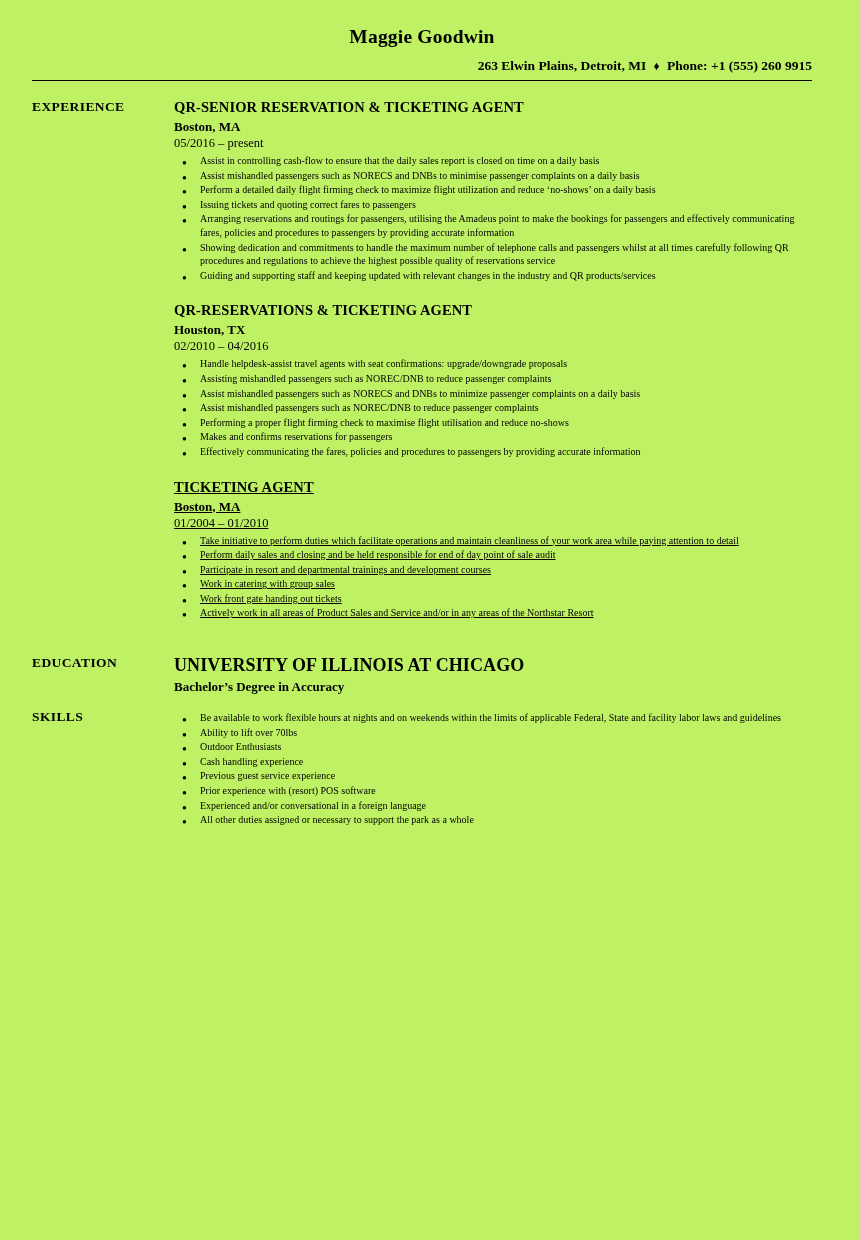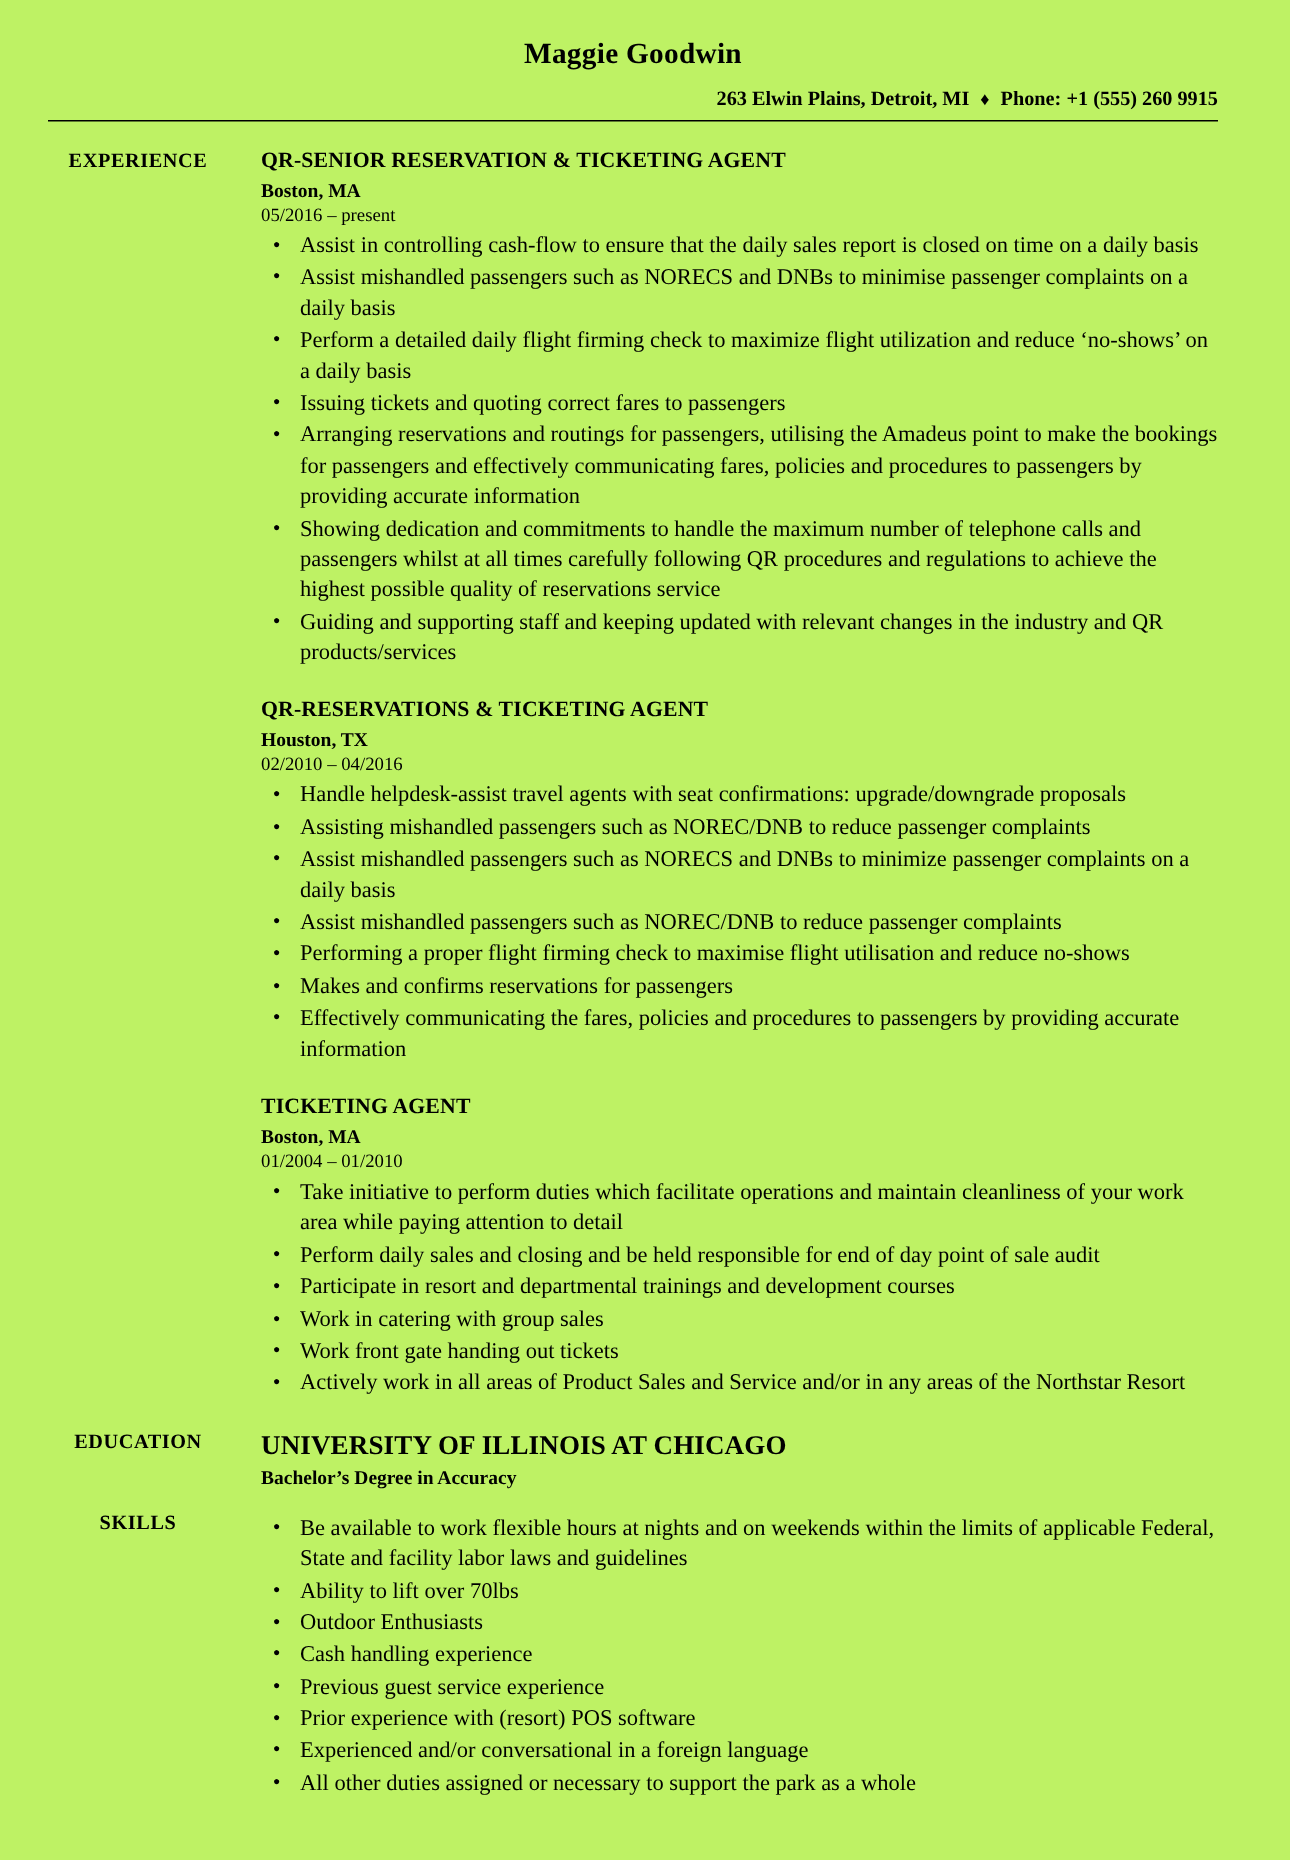--- a/index.html
+++ b/index.html
@@ -51,34 +51,34 @@
   
   .section {
     display: flex;
     align-items: flex-start;
     margin-top: 18px;
   }
   .section.tight { margin-top: 14px; }
   .section-label {
     width: 120px;
     flex: 0 0 120px;
-    text-align: center;
+    text-align: left;
     padding-right: 22px;
     font-size: 13.5px;
     font-weight: bold;
     letter-spacing: 0.4px;
   }
   .section-body {
     flex: 1 1 auto;
     min-width: 0;
   }
 
   
   .job { margin-bottom: 20px; }
-  .job:last-child { margin-bottom: 2px; }
+  .job:last-child { margin-bottom: 17px; text-decoration: underline; }
   .job-title {
     font-size: 14.5px;
     font-weight: bold;
     margin: 0 0 3px 0;
     letter-spacing: 0.1px;
   }
   .job-company {
     font-size: 13px;
     font-weight: bold;
     margin: 0 0 1px 0;
@@ -90,21 +90,21 @@
 
   
   ul.bullets {
     list-style: none;
     margin: 0;
     padding: 0;
   }
   ul.bullets li {
     position: relative;
     padding-left: 26px;
-    font-size: 15px;
+    font-size: 10px;
     line-height: 1.36;
     margin-bottom: 1px;
   }
   ul.bullets li::before {
     content: "\25CF";
     position: absolute;
     left: 8px;
     top: 0;
     font-size: 8px;
     line-height: 2.3;

